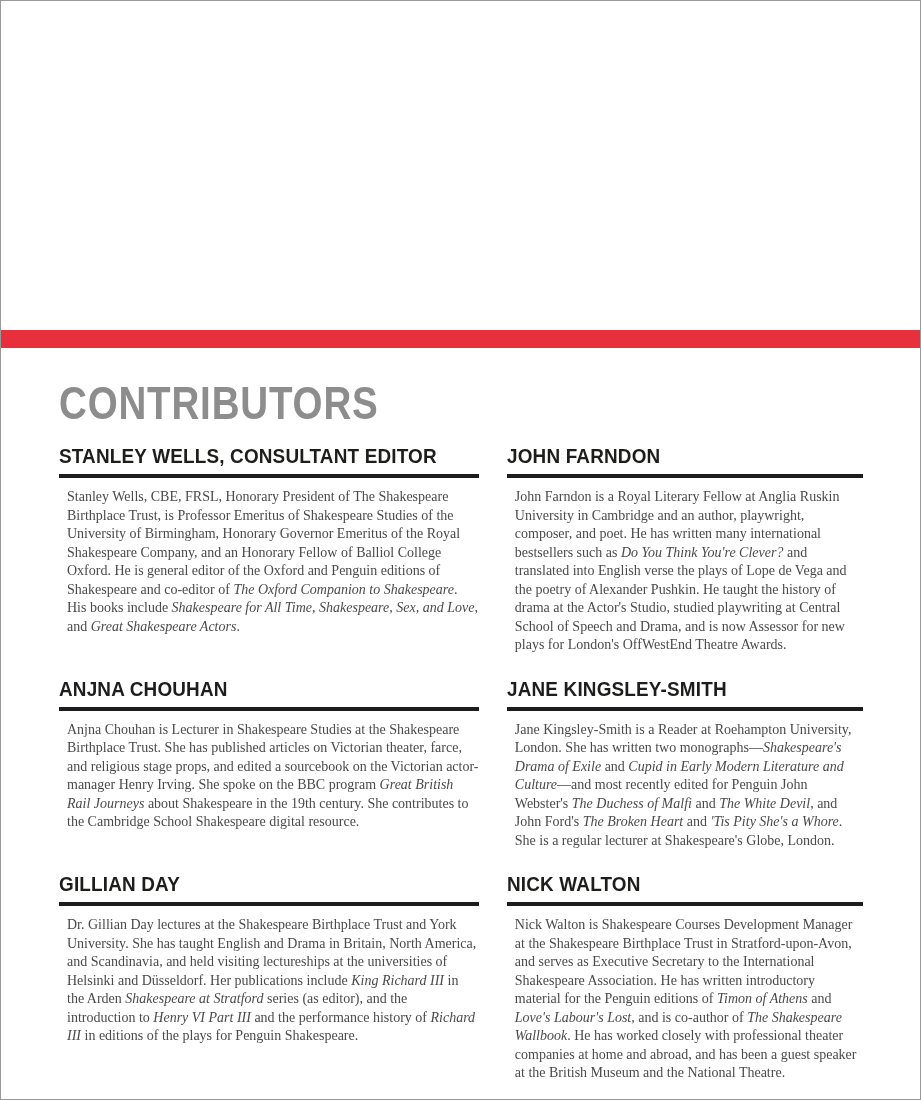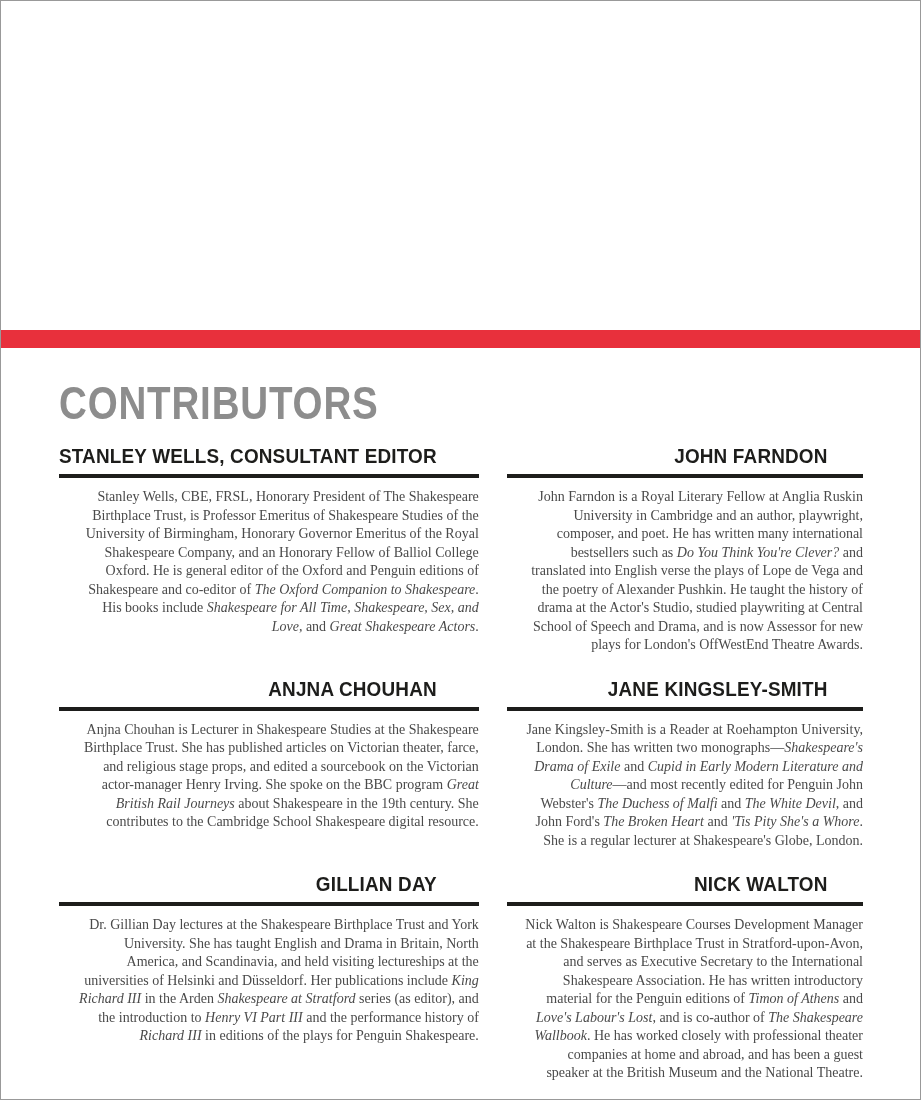--- a/index.html
+++ b/index.html
@@ -9,21 +9,20 @@
     --body-gray:#4a4a4a;
     --border-gray:#999999;
   }
   *{box-sizing:border-box;}
   html,body{margin:0;padding:0;background:#fff;}
   body{width:921px;height:1100px;position:relative;font-family:"Liberation Sans",sans-serif;}
   .page{
     position:absolute;inset:0;background:#fff;
     border:1px solid var(--border-gray);
     overflow:hidden;
-    text-align:right;
   }
   .band{
     position:absolute;left:0;right:0;top:329px;height:18px;
     background:var(--accent);
   }
   .title{
     position:absolute;left:58px;top:378px;margin:0;
     font-family:"Liberation Sans",sans-serif;
     font-weight:700;font-size:47px;line-height:1;
     letter-spacing:1px;color:var(--title-gray);
@@ -38,21 +37,21 @@
   .contrib h2{
     margin:0;
     font-family:"Liberation Sans",sans-serif;
     font-weight:700;font-size:21px;line-height:1.1;
     letter-spacing:0.2px;color:var(--heading-black);
     transform:scaleX(0.9);transform-origin:left center;
     white-space:nowrap;
   }
   .rule{height:4px;background:var(--heading-black);margin-top:7px;}
   .contrib p{
-    margin:10px 0 0 16px;
+    margin:10px 0 0 8px;
     font-family:"Liberation Serif","DejaVu Serif",serif;
     font-size:14px;line-height:18.5px;
     color:var(--body-gray);
   }
   .contrib p i{}
 </style>
 </head>
 <body>
 
 <div class="page">

